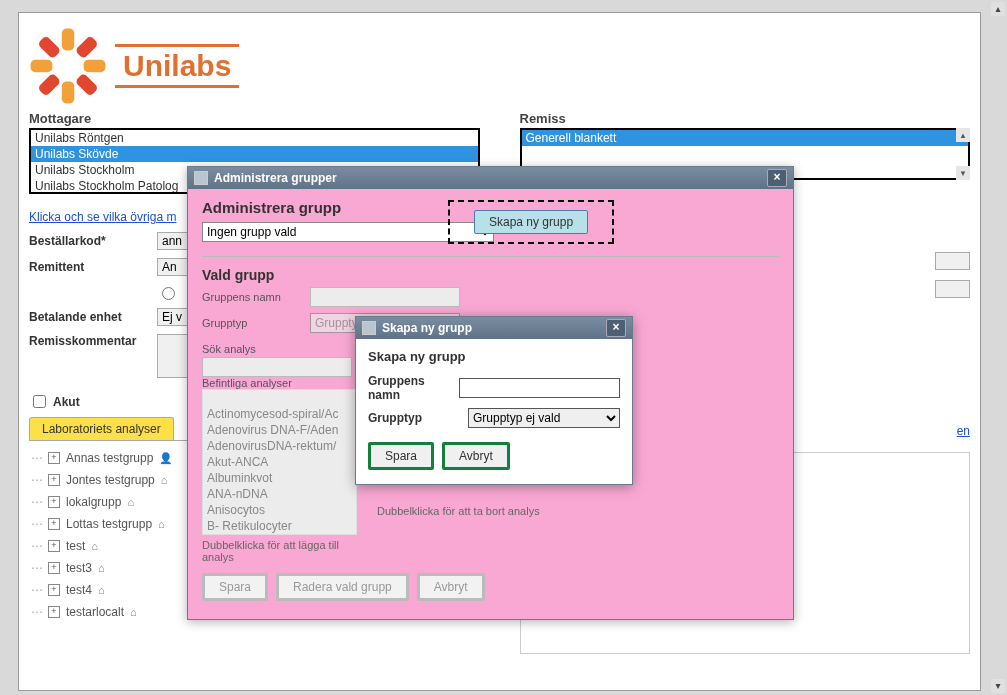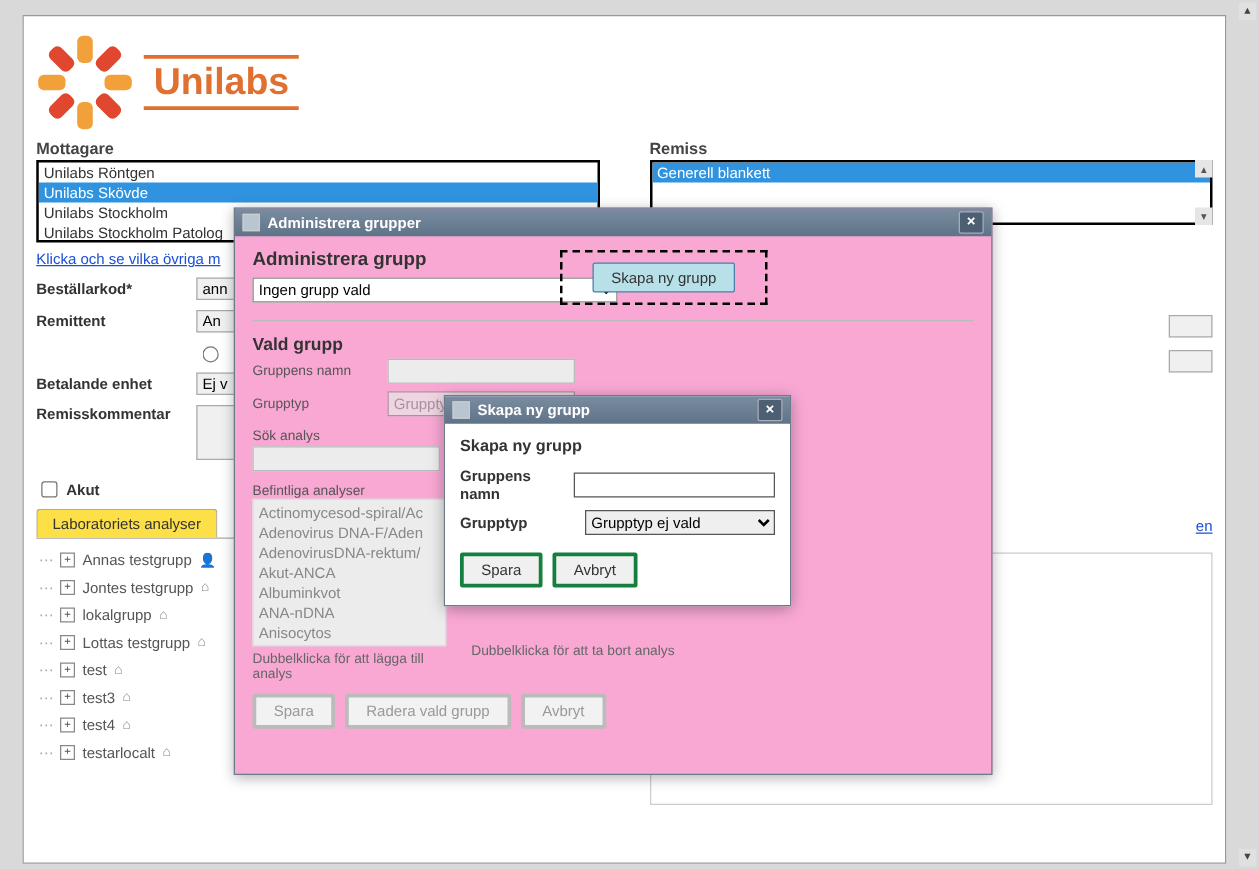--- a/index.html
+++ b/index.html
@@ -105,21 +105,21 @@
     cursor: pointer;
     user-select: none;
   }
   .listbox-scroll-up { top: 0; }
   .listbox-scroll-down { bottom: 0; }
   .link {
     color: #1a4fd6;
     text-decoration: underline;
     cursor: pointer;
     display: inline-block;
-    margin-top: 6px;
+    margin-top: 16px;
     font-size: 12px;
   }
   .form-row {
     display: flex;
     align-items: center;
     margin: 8px 0;
     gap: 8px;
   }
   .form-row .lab {
     width: 120px;
@@ -273,21 +273,21 @@
   .gray-input {
     background:#ececec;
     border:1px solid #bbb;
     height:20px;
     box-sizing:border-box;
   }
   .analys-list {
     background:#ececec;
     height:112px;
     overflow:hidden;
-    padding:2px 4px;
+    padding:16px 4px;
     color:#888;
     font-size:12px;
     line-height:16px;
     border:1px solid #ddd;
   }
   .hint {
     font-size:11px;
     color:#666;
     margin-top:4px;
   }
@@ -498,21 +498,21 @@
       <div class="row-inline" style="margin-top:6px">
         <span class="small-label" style="width:100px">Grupptyp</span>
         <select class="sel disabled" style="width:150px" disabled="">
           <option>Grupptyp ej vald</option>
         </select>
       </div>
 
       <div class="small-label" style="margin-top:10px">Sök analys</div>
       <input type="text" class="gray-input" style="width: 150px; margin-top: 2px;">
 
-      <div class="small-label" style="margin-top:10px">Befintliga analyser</div>
+      <div class="small-label" style="">Befintliga analyser</div>
       <div style="display:flex;gap:20px;align-items:flex-start">
         <div style="width:155px">
           <div class="analys-list">
             <div>Actinomycesod-spiral/Ac</div>
             <div>Adenovirus DNA-F/Aden</div>
             <div>AdenovirusDNA-rektum/</div>
             <div>Akut-ANCA</div>
             <div>Albuminkvot</div>
             <div>ANA-nDNA</div>
             <div>Anisocytos</div>

